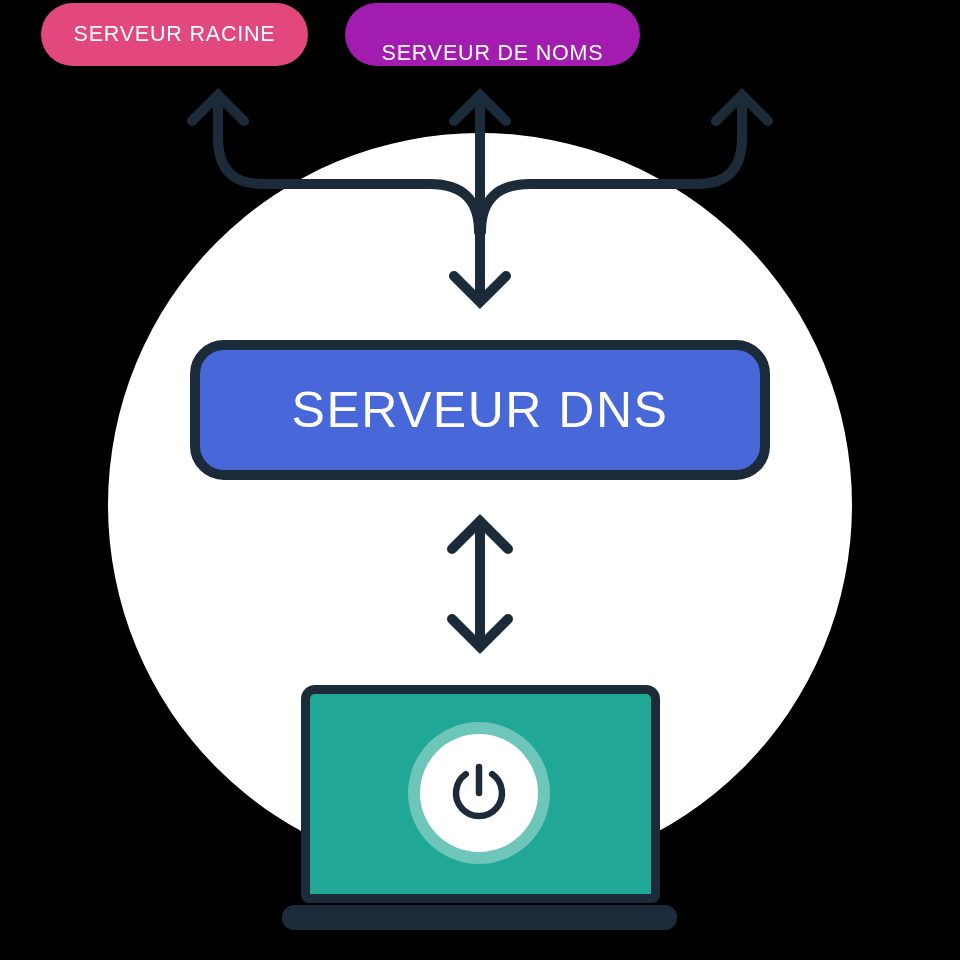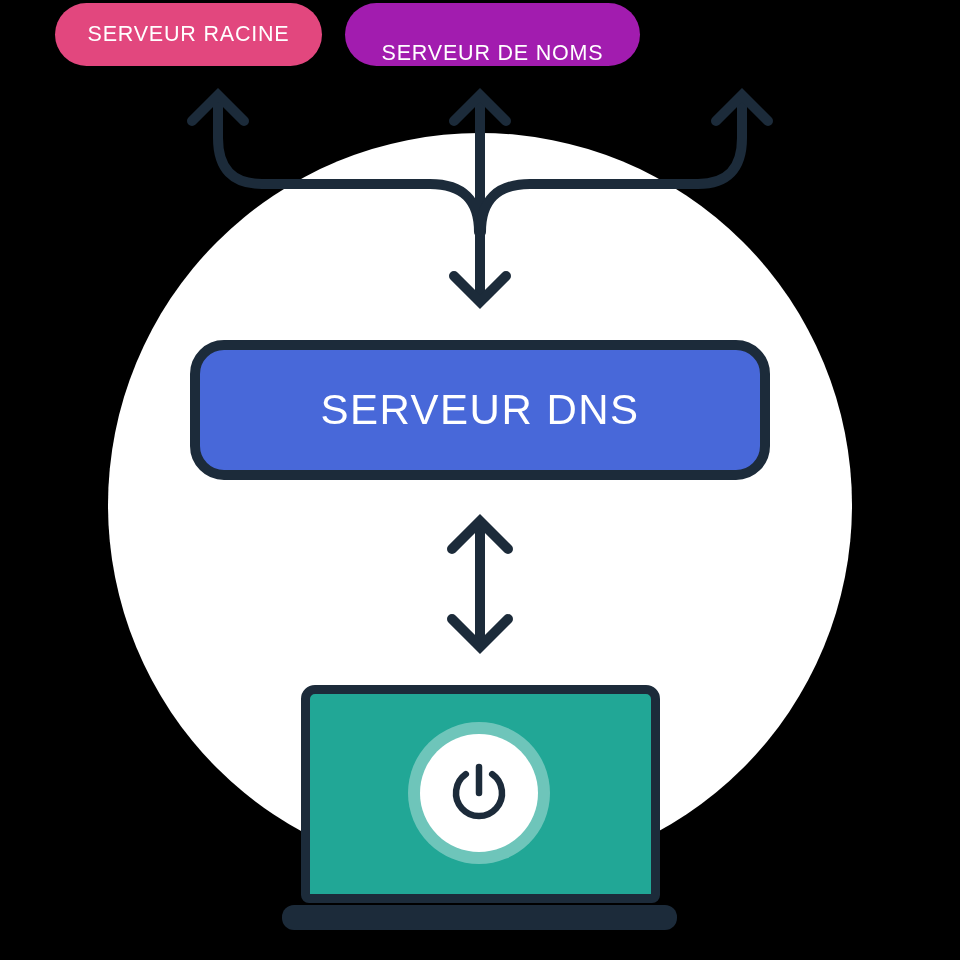--- a/index.html
+++ b/index.html
@@ -42,37 +42,37 @@
     display: flex;
     align-items: center;
     justify-content: center;
     color: #ffffff;
     font-size: 21.5px;
     font-weight: 500;
     letter-spacing: 0.8px;
     z-index: 3;
     white-space: nowrap;
   }
-  .pill-root { left: 55px;  width: 267px; }
+  .pill-root { left: 41px;  width: 267px; }
   .pill-name { left: 345px; width: 295px; }
   .pill-web  { left: 662px; width: 233px; }
   .dns-box {
     position: absolute;
     left: 190px;
     top: 340px;
     width: 580px;
     height: 140px;
     box-sizing: border-box;
     border: 10px solid #1C2B3A;
     border-radius: 34px;
     display: flex;
     align-items: center;
     justify-content: center;
     color: #ffffff;
-    font-size: 42px;
+    font-size: 50px;
     font-weight: 500;
     letter-spacing: 1.5px;
     z-index: 3;
     white-space: nowrap;
   }
   .laptop-screen {
     position: absolute;
     left: 301px;
     top: 685px;
     width: 359px;

